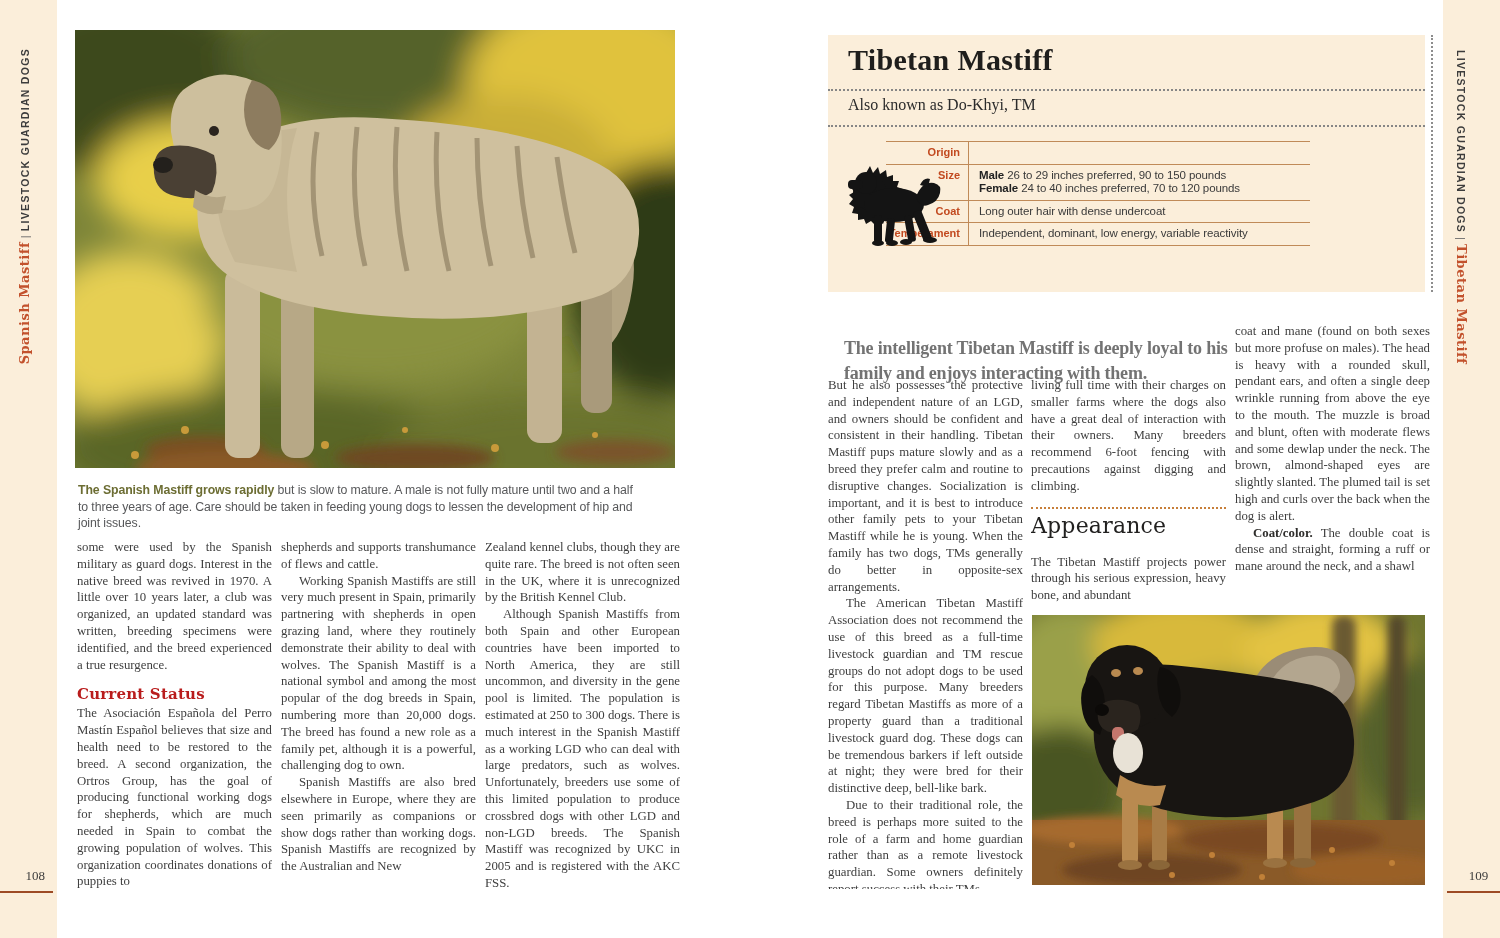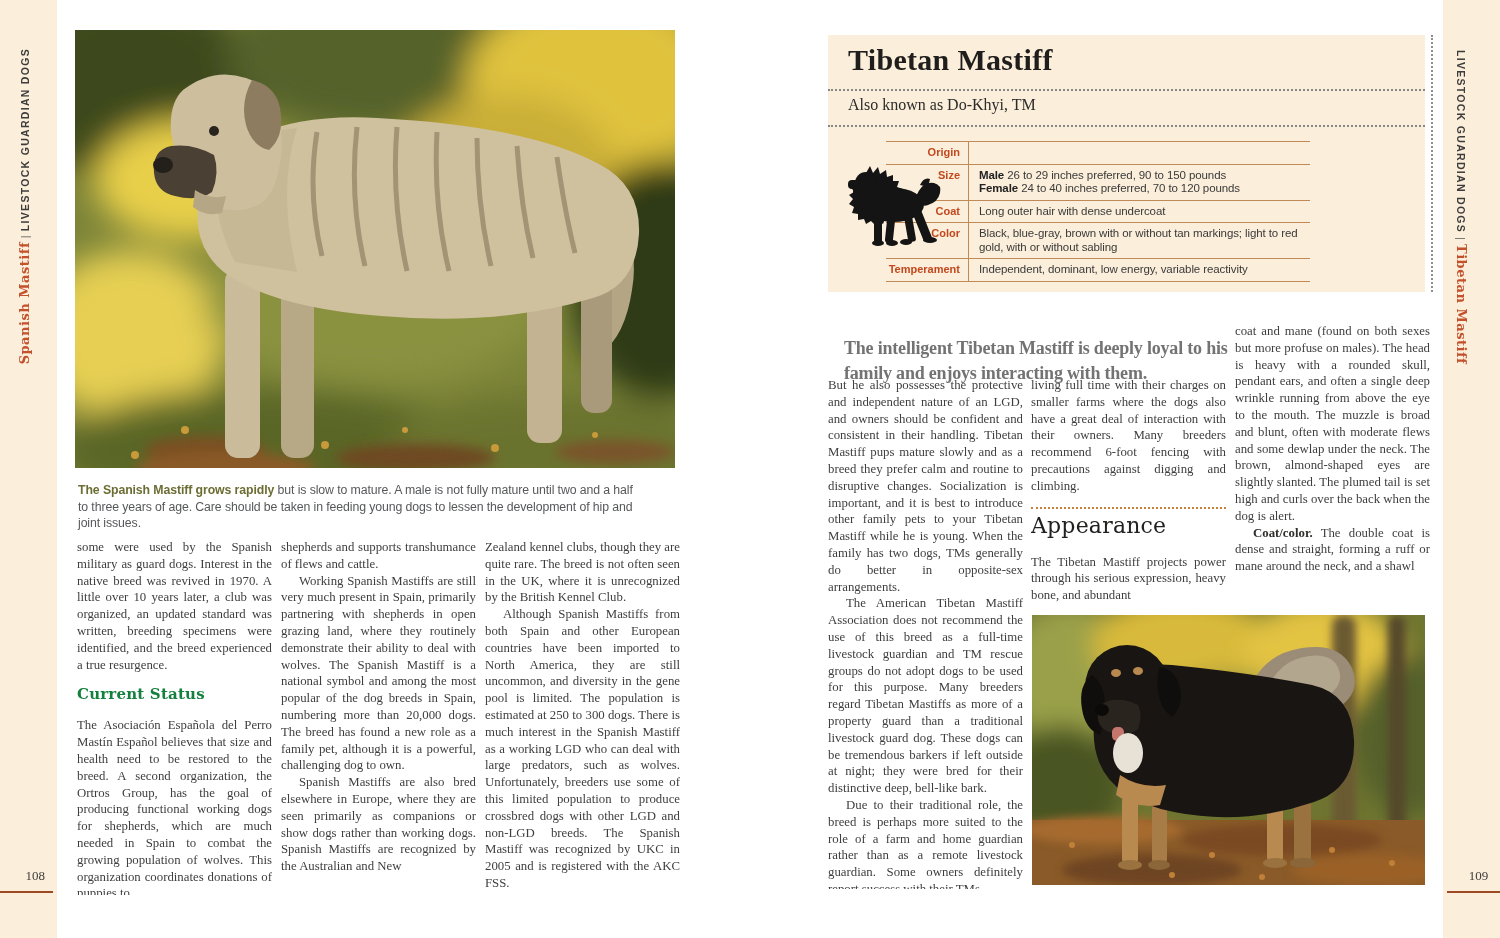--- a/index.html
+++ b/index.html
@@ -25,21 +25,21 @@
 
   
   .caption{position:absolute;left:78px;top:482px;width:556px;
            font:12.3px/16.5px "Liberation Sans",sans-serif;color:#57585a;letter-spacing:-.1px;}
   .cap-bold{font-weight:bold;color:#6c6d33;}
 
   
   .col{position:absolute;width:195px;overflow:hidden;}
   .col p{margin:0;font:12.8px/16.8px "Liberation Serif",serif;color:#3e3e3e;text-align:justify;}
   .col p.ind{text-indent:18px;}
-  .sec-head{margin:12px 0 14px;font:bold 15px "DejaVu Serif",serif;color:#15803d;letter-spacing:.2px;}
+  .sec-head{margin:12px 0 2px;font:bold 15px "DejaVu Serif",serif;color:#b91c1c;letter-spacing:.2px;}
   .app-rule{border-top:2px dotted #c77f3a;margin:12px 0 4px;height:0;}
   .app-head{margin:0 0 16px;font:400 22px "DejaVu Serif",serif;color:#222120;letter-spacing:.2px;}
   .lead-bold{font-weight:bold;color:#2e2d2b;margin-top:32px;}
 
   
   .lc1{left:77px;top:539px;height:356px;}
   .lc2{left:281px;top:539px;height:356px;}
   .lc3{left:485px;top:539px;height:356px;}
   .rc1{left:828px;top:377px;height:512px;}
   .rc2{left:1031px;top:377px;height:238px;}
@@ -210,24 +210,20 @@
       </div>
       <div class="trow">
         <div class="tlabel">Size</div>
         <div class="tval"><b>Male</b><span> 26 to 29 inches preferred, 90 to 150 pounds</span><br><b>Female</b><span> 24 to 40 inches preferred, 70 to 120 pounds</span></div>
       </div>
       <div class="trow">
         <div class="tlabel">Coat</div>
         <div class="tval">Long outer hair with dense undercoat</div>
       </div>
       <div class="trow">
-        <div class="tlabel">Color</div>
-        <div class="tval">Black, blue-gray, brown with or without tan markings; light to red gold, with or without sabling</div>
-      </div>
-      <div class="trow">
         <div class="tlabel">Temperament</div>
         <div class="tval">Independent, dominant, low energy, variable reactivity</div>
       </div>
     </div>
   </div>
 
   <p class="headline">The intelligent Tibetan Mastiff is deeply loyal to his family and enjoys interacting with them.</p>
 
   <div class="col rc1">
     <p>But he also possesses the protective and independent nature of an LGD, and owners should be confident and consistent in their handling. Tibetan Mastiff pups mature slowly and as a breed they prefer calm and routine to disruptive changes. Socialization is important, and it is best to introduce other family pets to your Tibetan Mastiff while he is young. When the family has two dogs, TMs generally do better in opposite-sex arrangements.</p>

